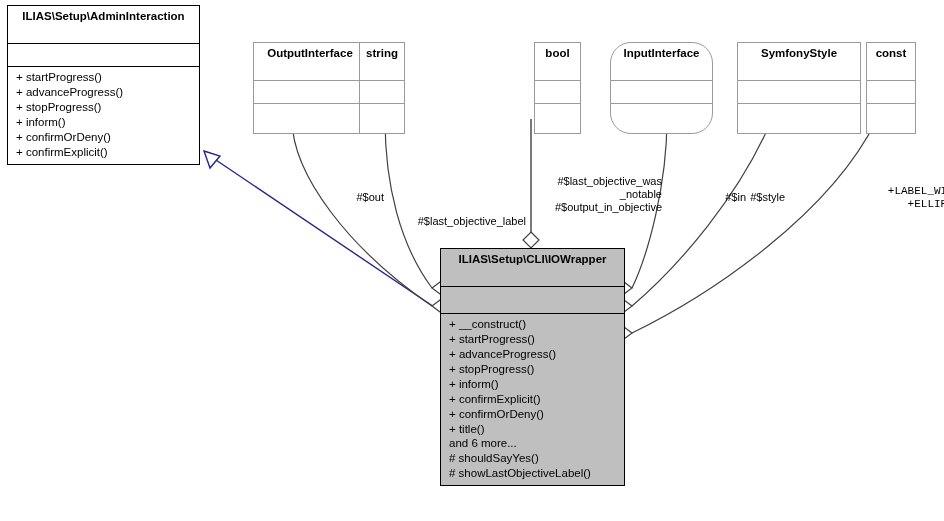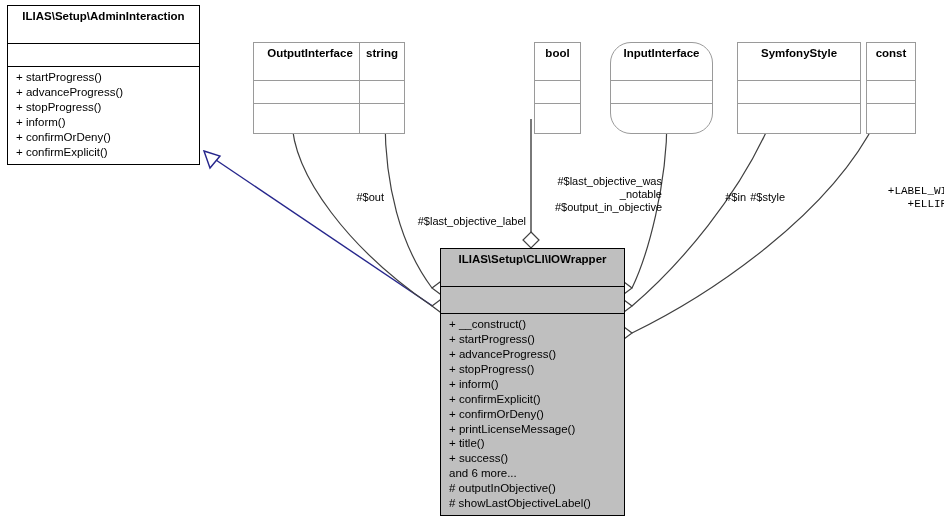--- a/index.html
+++ b/index.html
@@ -172,25 +172,23 @@
     <div class="node-title">ILIAS\Setup\CLI\IOWrapper</div>
     <div class="node-attrs"></div>
     <div class="node-ops">
       <div class="op">+ __construct()</div>
       <div class="op">+ startProgress()</div>
       <div class="op">+ advanceProgress()</div>
       <div class="op">+ stopProgress()</div>
       <div class="op">+ inform()</div>
       <div class="op">+ confirmExplicit()</div>
       <div class="op">+ confirmOrDeny()</div>
-      <div class="op">+ printLicenseMessage()</div>
       <div class="op">+ title()</div>
-      <div class="op">+ success()</div>
       <div class="op">and 6 more...</div>
-      <div class="op"># outputInObjective()</div>
+      <div class="op"># shouldSayYes()</div>
       <div class="op"># showLastObjectiveLabel()</div>
     </div>
   </div>
 
   <div class="edge-label" style="left:338px; top:191px; width:46px;">#$out</div>
 
   <div class="edge-label" style="left:392px; top:191px; width:134px;margin-top:24px;">#$last_objective_label</div>
 
   <div class="edge-label" style="left:530px; top:175px; width:132px;">#$last_objective_was
 _notable

